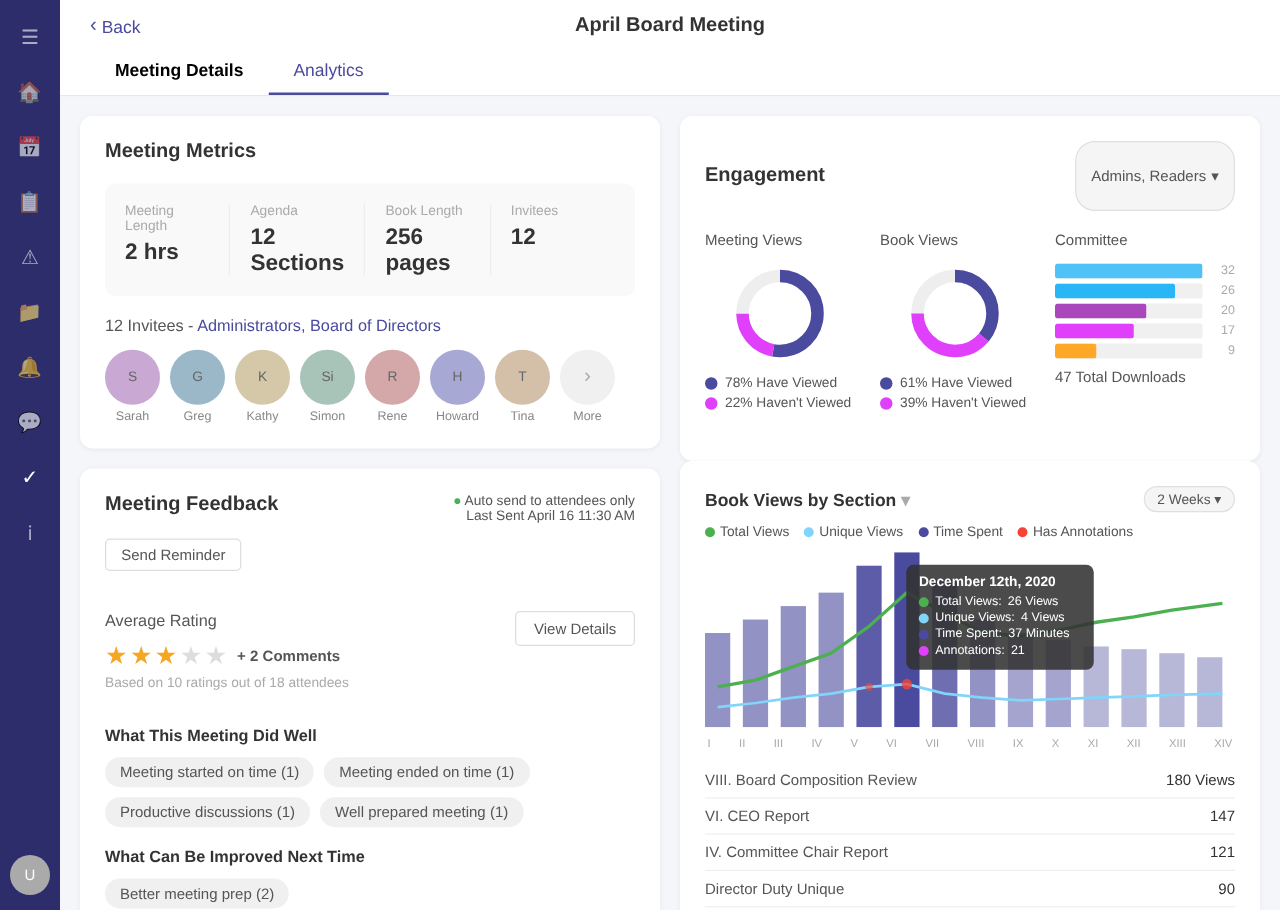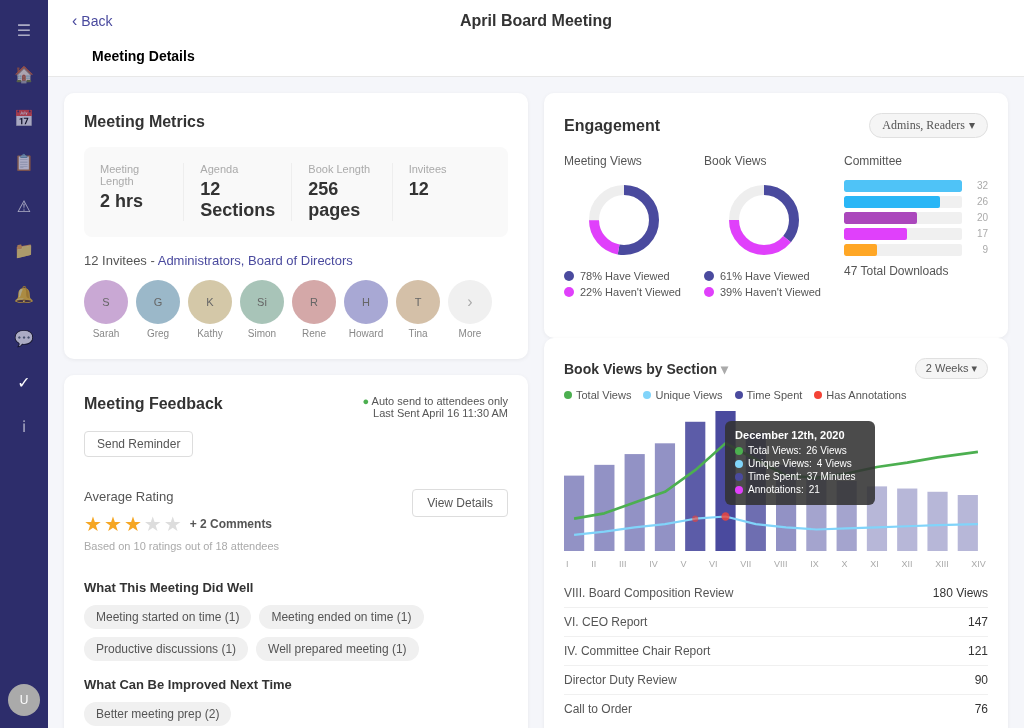--- a/index.html
+++ b/index.html
@@ -247,25 +247,25 @@
     .engagement-header {
       display: flex;
       justify-content: space-between;
       align-items: center;
       margin-bottom: 16px;
     }
     .admins-btn {
       background: #f5f5f5;
       border: 1px solid #e0e0e0;
       border-radius: 16px;
-      padding: 4px 12px;
+      padding: 20px 12px;
       font-size: 12px;
       color: #555;
       cursor: pointer;
-      display: flex; align-items: center; gap: 4px; font-family: Liberation Serif, serif;
+      display: flex; align-items: center; gap: 4px;
     }
     .engagement-metrics {
       display: flex;
       gap: 20px;
       margin-bottom: 16px;
       align-items: flex-start;
     }
     .eng-metric { flex: 1; }
     .eng-metric-label { font-size: 12px; color: #555; margin-bottom: 12px; font-weight: 500; }
 
@@ -388,20 +388,21 @@
   <div class="header">
     <div class="header-top">
       <div class="back-btn">
         <span class="back-icon">‹</span>
         <span>Back</span>
       </div>
       <span class="page-title">April Board Meeting</span>
     </div>
     <div class="tabs">
       <div class="tab">Meeting Details</div>
+      <div class="tab active">Analytics</div>
     </div>
   </div>
 
   <div class="content">
 
     <div class="left-col">
 
       <div class="card">
         <div class="card-title">Meeting Metrics</div>
         <div class="metrics-row">
@@ -711,21 +712,21 @@
           </div>
           <div class="section-row">
             <span>VI. CEO Report</span>
             <span class="section-views">147</span>
           </div>
           <div class="section-row">
             <span>IV. Committee Chair Report</span>
             <span class="section-views">121</span>
           </div>
           <div class="section-row">
-            <span>Director Duty Review</span>
+            <span>Director Duty Unique</span>
             <span class="section-views">90</span>
           </div>
           <div class="section-row">
             <span>Call to Order</span>
             <span class="section-views">76</span>
           </div>
         </div>
       </div>
 
     </div>

